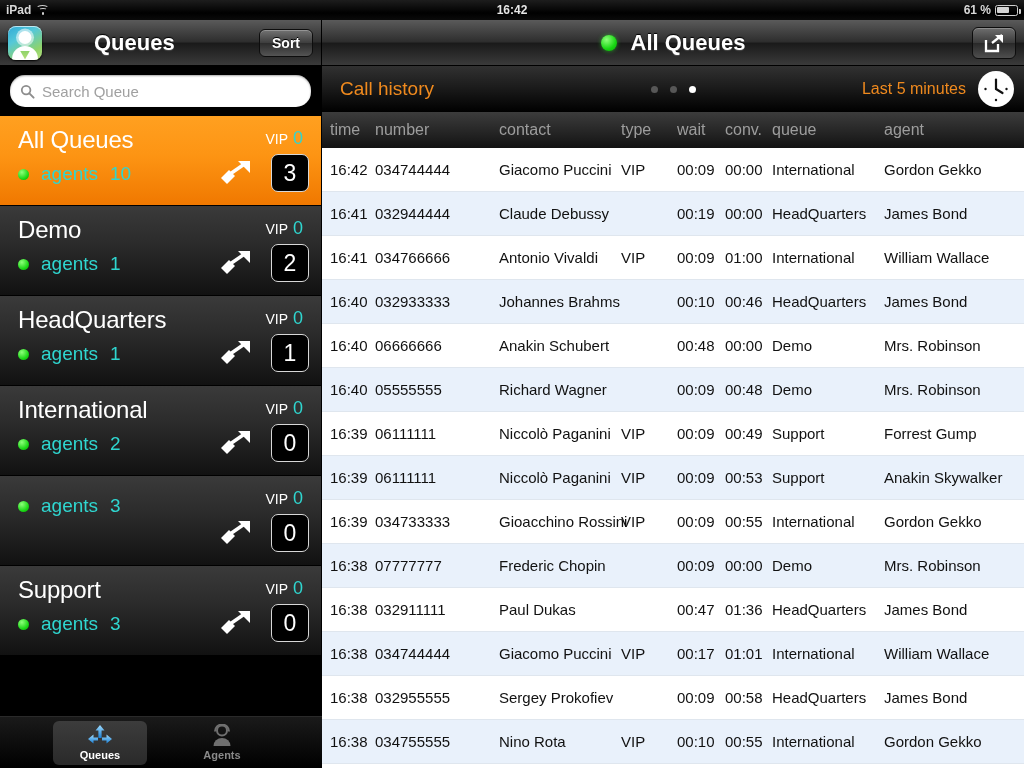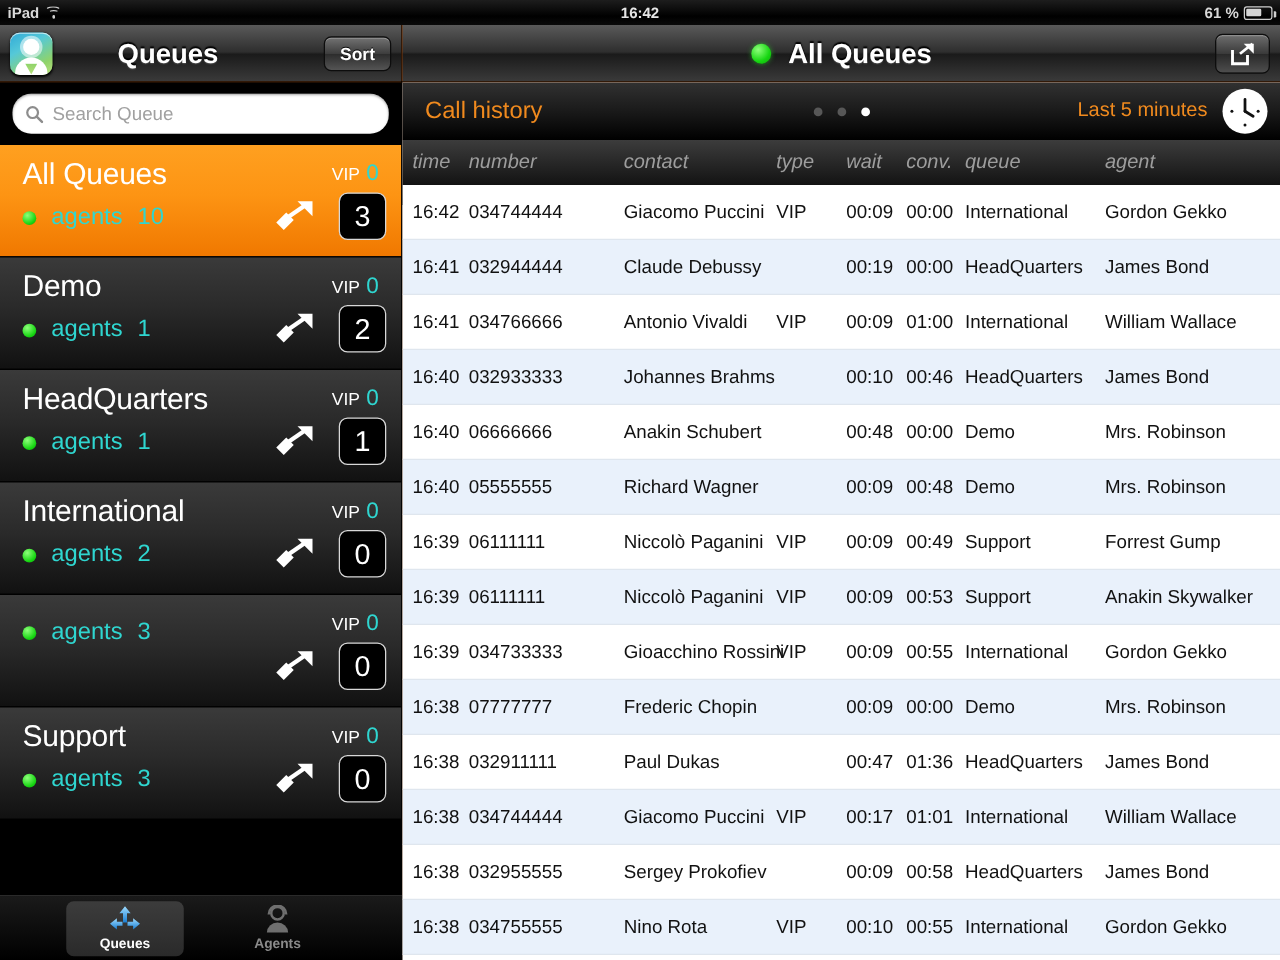--- a/index.html
+++ b/index.html
@@ -2,21 +2,21 @@
 <html><head>
 <meta charset="utf-8">
 <style>
   * { margin:0; padding:0; box-sizing:border-box; }
   html,body {
     width:1024px; height:768px; overflow:hidden;
     background:#000;
     font-family:"Liberation Sans", sans-serif;
     -webkit-font-smoothing:antialiased;
   }
-  #app { position:relative; width:1024px; height:768px; background:#f97316; }
+  #app { position:relative; width:1024px; height:768px; background:#84cc16; }
 
   
   .statusbar {
     position:absolute; top:0; left:0; width:1024px; height:20px;
     background:linear-gradient(#1d1d1d,#000 65%,#0a0a0a);
     color:#d8d8d8; font-size:12px; font-weight:bold;
     display:flex; align-items:center; padding:0 6px;
   }
   .sb-left { display:flex; align-items:center; gap:5px; }
   .sb-center { position:absolute; left:0; right:0; text-align:center; font-size:12px; font-weight:bold; color:#e6e6e6; }
@@ -143,21 +143,21 @@
              display:flex; align-items:center; padding:0 10px 0 18px; position:relative; }
   .histbar .hl { color:#f08a1e; font-size:19px; }
   .dots { position:absolute; left:0; right:0; display:flex; justify-content:center; gap:12px; pointer-events:none; }
   .dots i { width:7px; height:7px; border-radius:50%; background:#575757; display:block; }
   .dots i.on { background:#fff; }
   .histbar .hr { margin-left:auto; color:#f08a1e; font-size:16px; z-index:2; }
   .clockbtn { margin-left:12px; z-index:2; width:36px; height:36px; border-radius:50%;
               background:#fff; display:flex; align-items:center; justify-content:center; }
 
   .thead { height:52px; background:linear-gradient(#3c3c3c,#1c1c1c 55%,#000);
-           position:relative; border-bottom:1px solid #000;font-style:italic; }
+           position:relative; border-bottom:1px solid #000; }
   .thead span { position:absolute; top:9px; color:#9d9d9d; font-size:16px; }
 
   .tbody { position:absolute; top:82px; left:0; right:0; bottom:0; overflow:hidden; }
   .trow { position:relative; height:44px; border-bottom:1px solid #dfe6ee; background:#fff; }
   .trow.alt { background:#e9f1fb; }
   .trow span { position:absolute; top:13px; font-size:15px; color:#111; white-space:nowrap; }
 
   .c-time  { left:8px; }
   .c-num   { left:53px; }
   .c-cont  { left:177px; }

